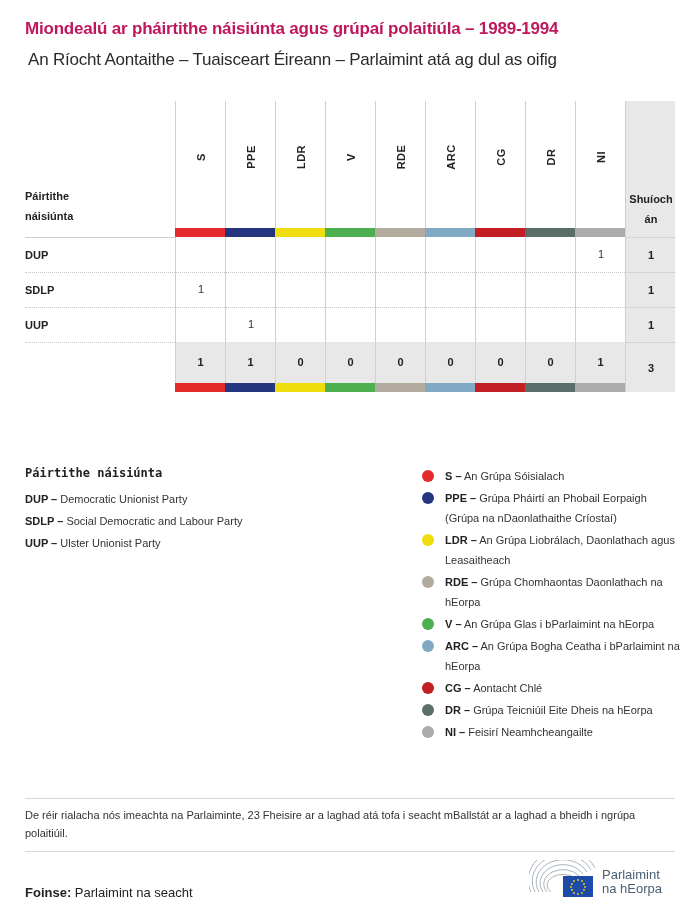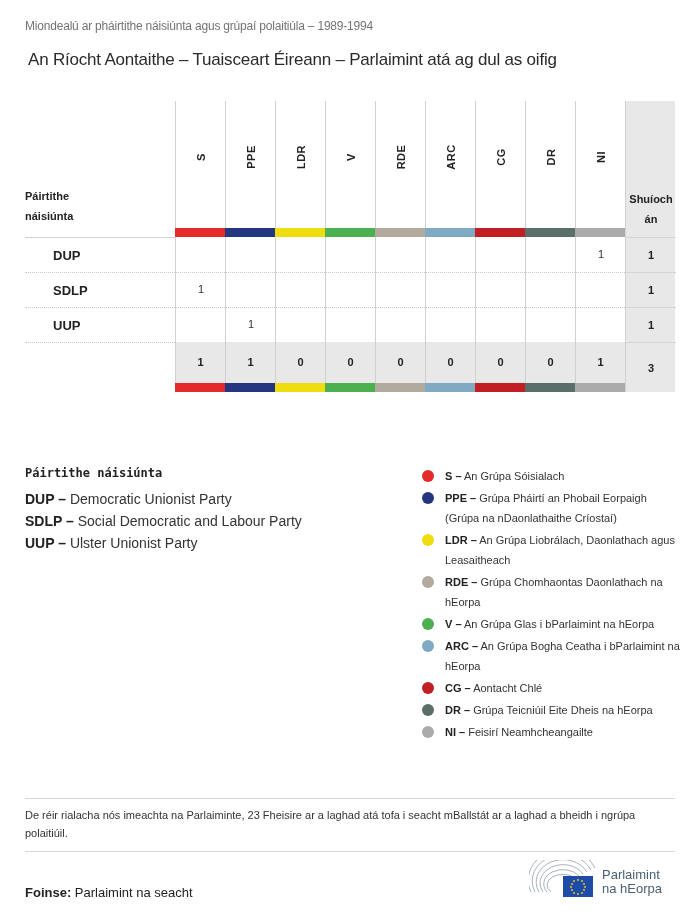--- a/index.html
+++ b/index.html
@@ -1,47 +1,47 @@
 <!DOCTYPE html>
 <html><head>
 <meta charset="utf-8">
 <style>
   * { box-sizing: border-box; margin: 0; padding: 0; }
   html, body { width: 700px; height: 919px; background: #ffffff; overflow: hidden; }
   body { font-family: "Liberation Sans", "DejaVu Sans", sans-serif; color: #222; position: relative; }
 
-  .title { position: absolute; left: 25px; top: 19px; font-size: 12px; font-weight: normal; color: #737373; letter-spacing: -0.2px; }
+  .title { position: absolute; left: 25px; top: 19px; font-size: 17px; font-weight: bold; color: #be185d; letter-spacing: -0.2px; }
   .subtitle { position: absolute; left: 28px; top: 50px; font-size: 17px; color: #2a2a2a; letter-spacing: -0.2px; }
 
   
   .tbl { position: absolute; left: 25px; top: 101px; width: 650px; }
   .row-label-head { position: absolute; left: 0; top: 85px; width: 150px; font-size: 11px; font-weight: bold; line-height: 20px; color: #222; }
   .hdr-line { position: absolute; left: 0; top: 136px; width: 150px; height: 1px; background: #cfcfcf; }
 
   .col { position: absolute; top: 0; width: 50px; }
   .col-head { position: absolute; left: 0; top: 0; width: 50px; height: 127px; border-left: 1px solid #d0d0d0; }
   .col-head-label { position: absolute; left: 50%; top: 56px; transform: translate(-50%, -50%) rotate(-90deg); font-size: 11px; font-weight: bold; white-space: nowrap; color: #222; letter-spacing: 0.5px; }
   .col-bar { position: absolute; left: 0; top: 127px; width: 50px; height: 9px; }
   .col-body { position: absolute; left: 0; top: 136px; width: 50px; height: 105px; border-left: 1px solid #d0d0d0; }
   .col-total { position: absolute; left: 0; top: 241px; width: 50px; height: 41px; background: #e8e8e8; border-left: 1px solid #d0d0d0; font-size: 11px; font-weight: bold; text-align: center; line-height: 41px; color: #222; }
   .col-bar2 { position: absolute; left: 0; top: 282px; width: 50px; height: 9px; }
   .cell { position: absolute; left: 0; width: 50px; height: 35px; line-height: 35px; text-align: center; font-size: 11px; color: #333; }
 
   .row-line { position: absolute; left: 0; width: 600px; height: 0; border-top: 1px dotted #c8c8c8; }
-  .row-name { position: absolute; left: 0; width: 150px; height: 35px; line-height: 35px; font-size: 13px; font-weight: bold; color: #222; margin-left: 28px; }
+  .row-name { position: absolute; left: 0; width: 150px; height: 35px; line-height: 35px; font-size: 11px; font-weight: bold; color: #222; }
 
   .tot-col { position: absolute; left: 600px; top: 0; width: 50px; height: 291px; background: #e8e8e8; border-left: 1px solid #d0d0d0; padding-left: 36px; }
   .tot-head { position: absolute; left: 0; top: 88px; width: 50px; text-align: center; font-size: 11px; font-weight: bold; line-height: 20px; color: #222; }
   .tot-cell { position: absolute; left: 0; width: 50px; height: 35px; line-height: 35px; text-align: center; font-size: 11px; font-weight: bold; color: #222; border-top: 1px solid #d4d4d4; }
   .tot-grand { position: absolute; left: 0; top: 241px; width: 50px; height: 50px; line-height: 50px; text-align: center; font-size: 11px; font-weight: bold; color: #222; border-top: 1px solid #d4d4d4; }
 
   
   .leg-left { position: absolute; left: 25px; top: 466px; width: 370px; }
   .leg-left h3 { font-family: "DejaVu Sans Mono", "Liberation Mono", monospace; font-size: 12px; font-weight: bold; color: #222; margin-bottom: 8px; }
-  .leg-left .li { font-size: 14px; line-height: 22px; color: #333; }
+  .leg-left .li { font-size: 11px; line-height: 22px; color: #333; }
   .abbr { font-weight: bold; color: #222; }
 
   .leg-right { position: absolute; left: 421px; top: 466px; width: 260px; }
   .leg-right h3 { font-size: 11px; font-weight: bold; color: #222; margin-bottom: 7px; }
   .leg-item { position: relative; padding-left: 24px; font-size: 11px; line-height: 20px; color: #333; margin-bottom: 2px; }
   .dot { position: absolute; left: 1px; top: 4px; width: 12px; height: 12px; border-radius: 50%; }
 
   .sep { position: absolute; left: 25px; width: 650px; height: 1px; background: #d8d8d8; }
   .note { position: absolute; left: 25px; top: 806px; width: 640px; font-size: 11px; line-height: 18px; color: #333; }
   .source { position: absolute; left: 25px; top: 885px; font-size: 13px; color: #222; }

